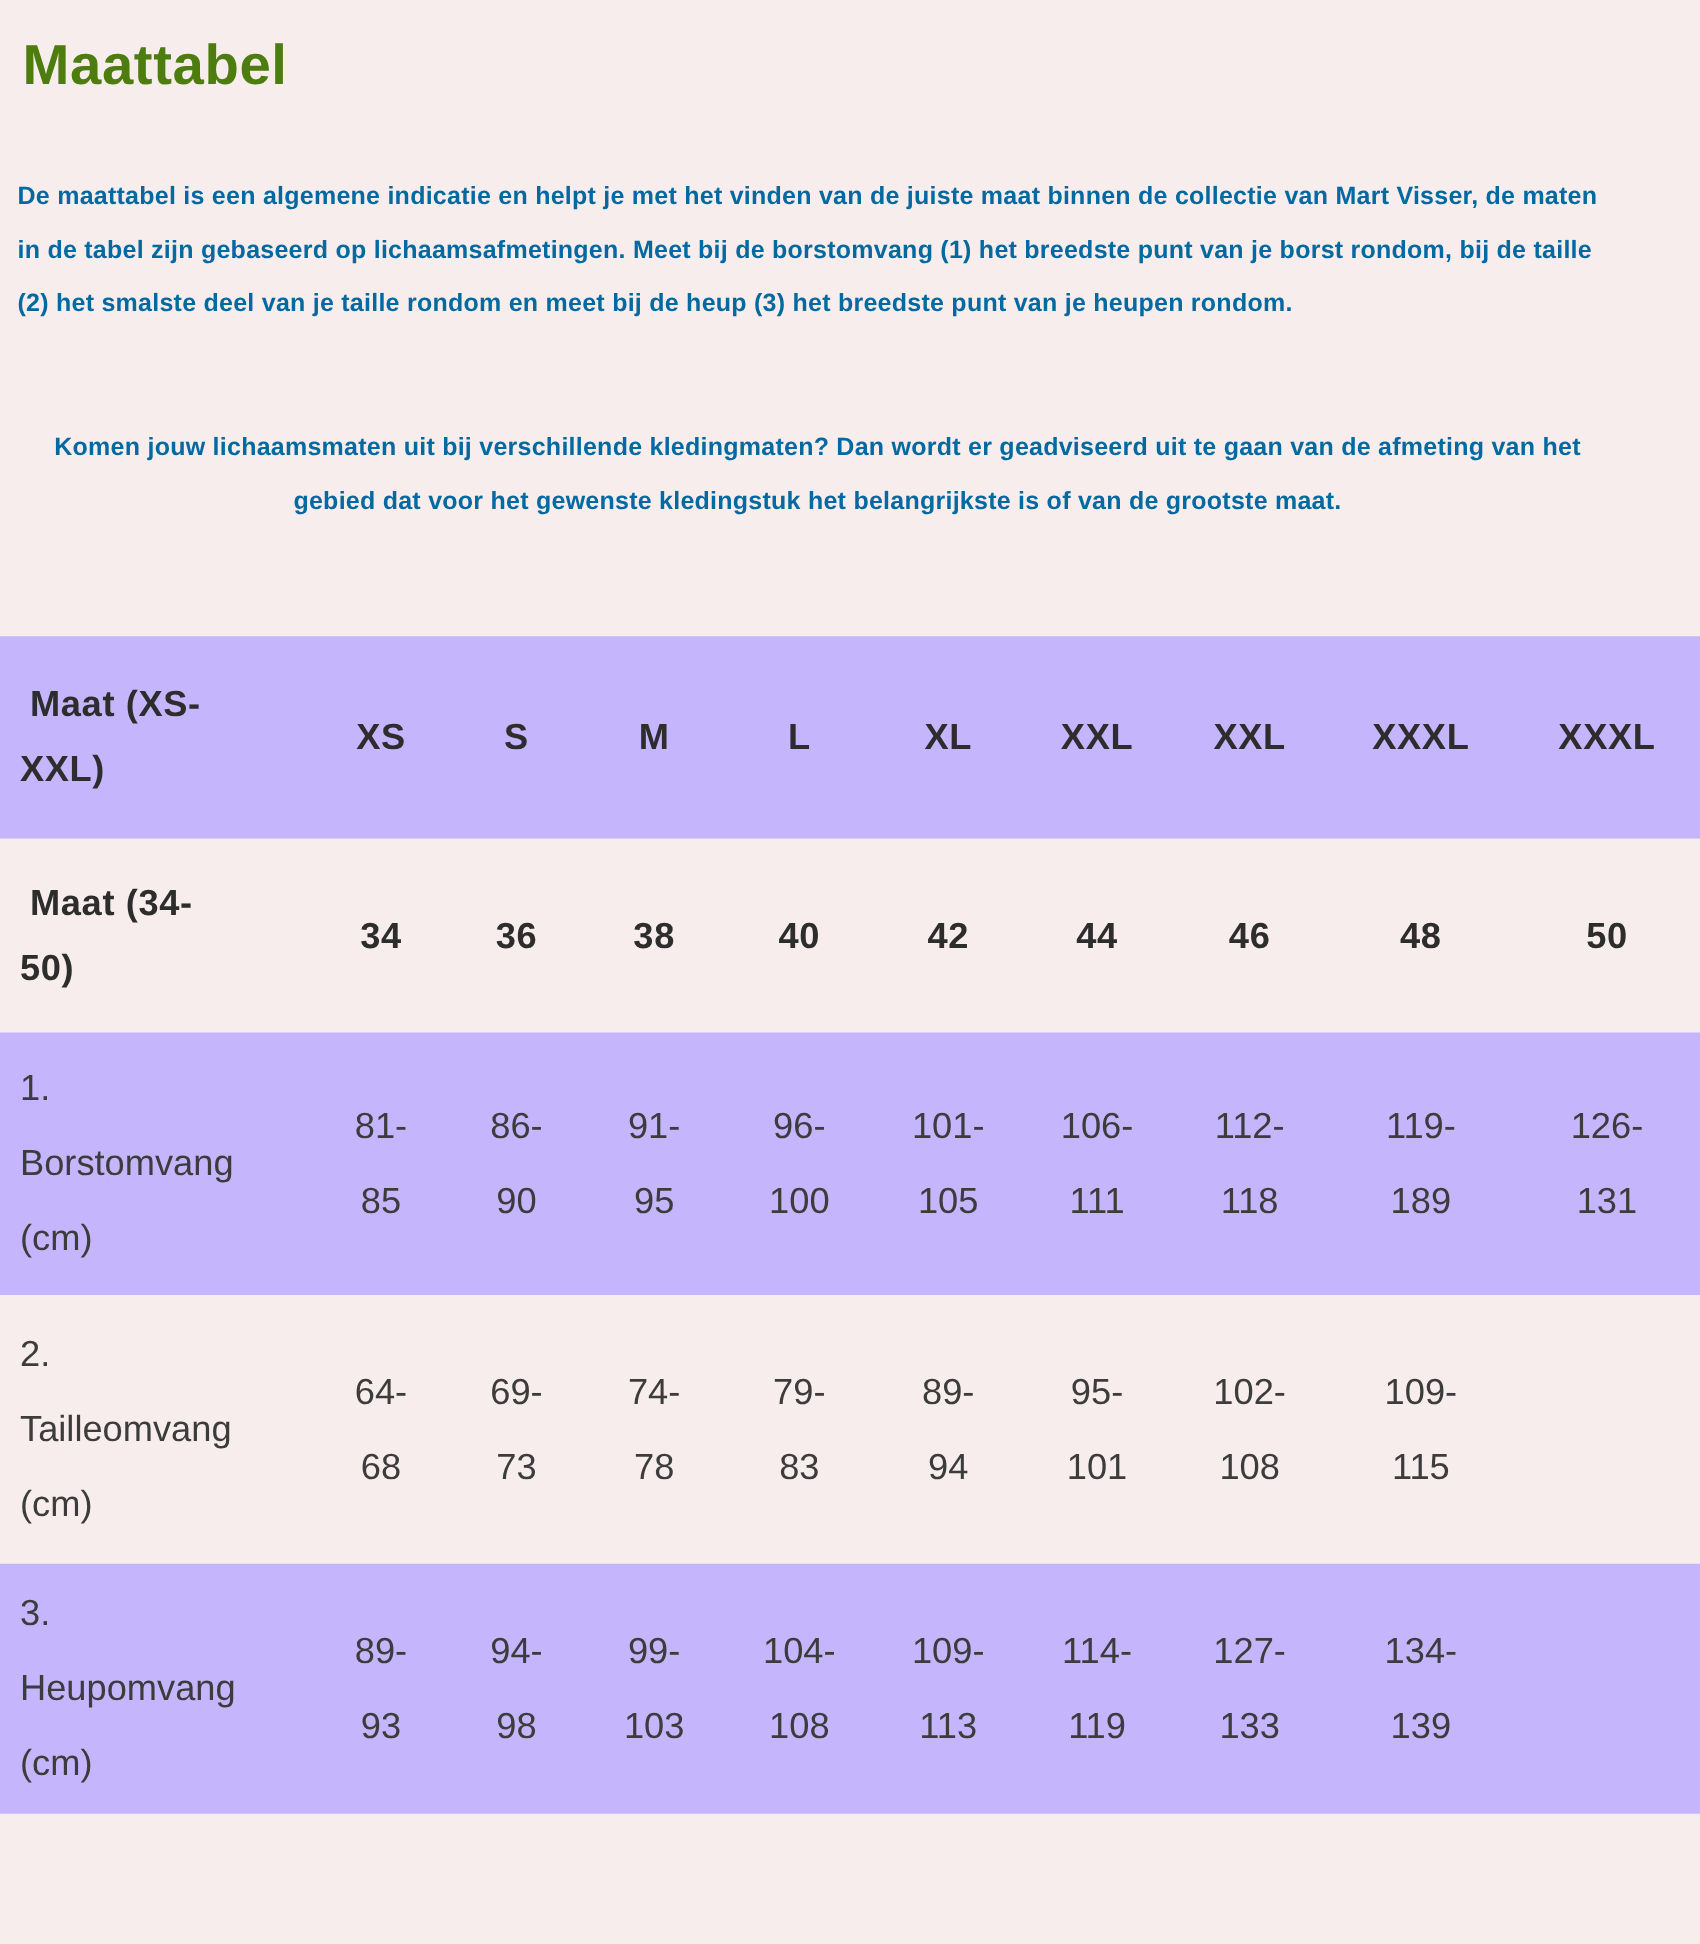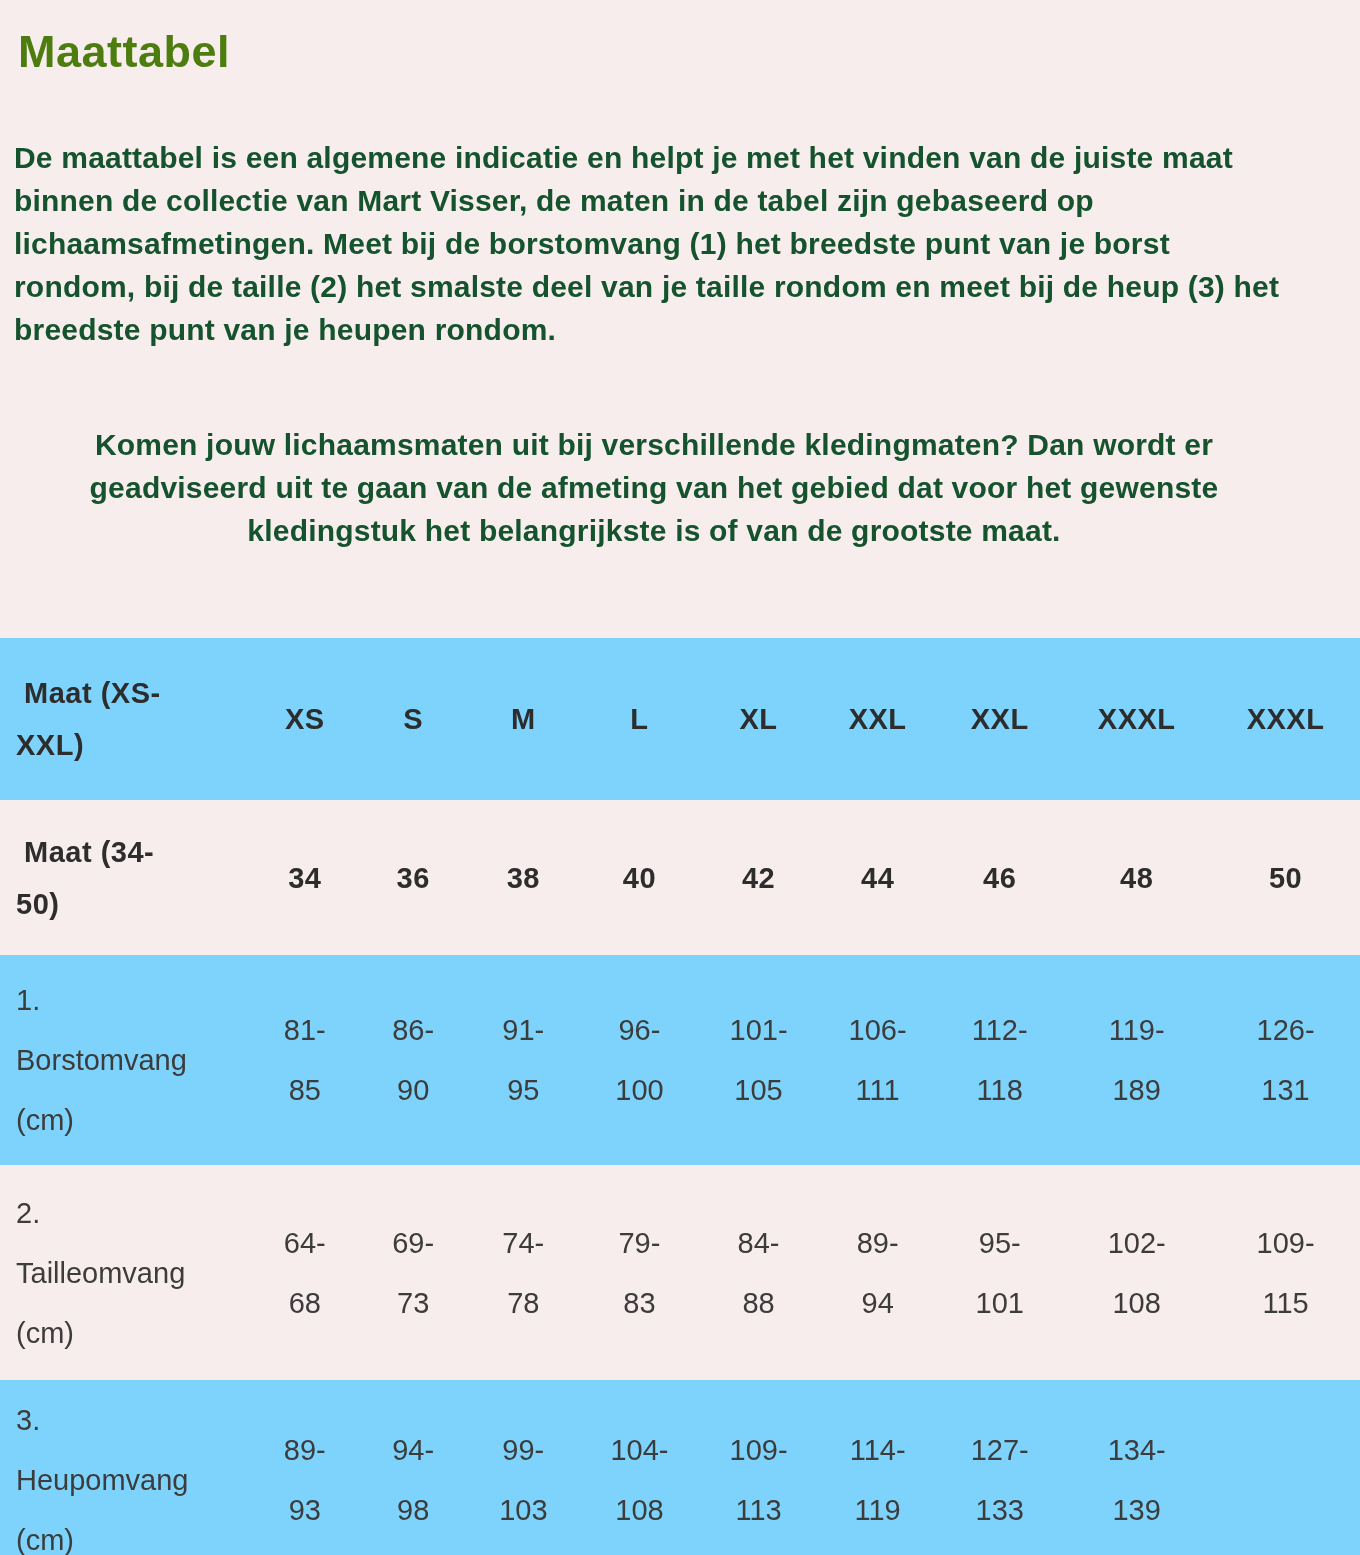--- a/index.html
+++ b/index.html
@@ -21,41 +21,41 @@
     flex-direction: column;
   }
   h1.title {
     font-size: 45px;
     font-weight: 700;
     color: #4d7c0f;
     margin: 26px 0 0 18px;
     letter-spacing: 0.5px;
   }
   p.copy {
-    font-size: 30px;
+    font-size: 20px;
     font-weight: 700;
-    color: #14532d;
+    color: #0369a1;
     line-height: 43px;
     margin: 0 14px;
     max-width: 1280px;
     letter-spacing: 0.2px;
   }
   p.copy.first { margin-top: 58px; }
   p.copy.second { margin-top: 72px; text-align: center; }
 
   .size-table {
     margin-top: 86px;
     width: 1360px;
   }
   .t-row {
     display: grid;
     grid-template-columns: 250px 0.92fr 0.9fr 0.95fr 1fr 1fr 1fr 1.05fr 1.25fr 1.25fr;
     align-items: center;
   }
-  .t-row.white { background: #7dd3fc; }
+  .t-row.white { background: #c4b5fd; }
   .t-row.pink  { background: #f7edec; }
   .t-row.r1 { height: 162px; }
   .t-row.r2 { height: 155px; }
   .t-row.r3 { height: 210px; }
   .t-row.r4 { height: 215px; }
   .t-row.r5 { height: 200px; }
 
   .cell {
     white-space: pre-line;
     text-align: center;
@@ -153,22 +153,20 @@
 Tailleomvang
 (cm)</div>
       <div class="cell">64-
 68</div>
       <div class="cell">69-
 73</div>
       <div class="cell">74-
 78</div>
       <div class="cell">79-
 83</div>
-      <div class="cell">84-
-88</div>
       <div class="cell">89-
 94</div>
       <div class="cell">95-
 101</div>
       <div class="cell">102-
 108</div>
       <div class="cell">109-
 115</div>
     </div>
 

